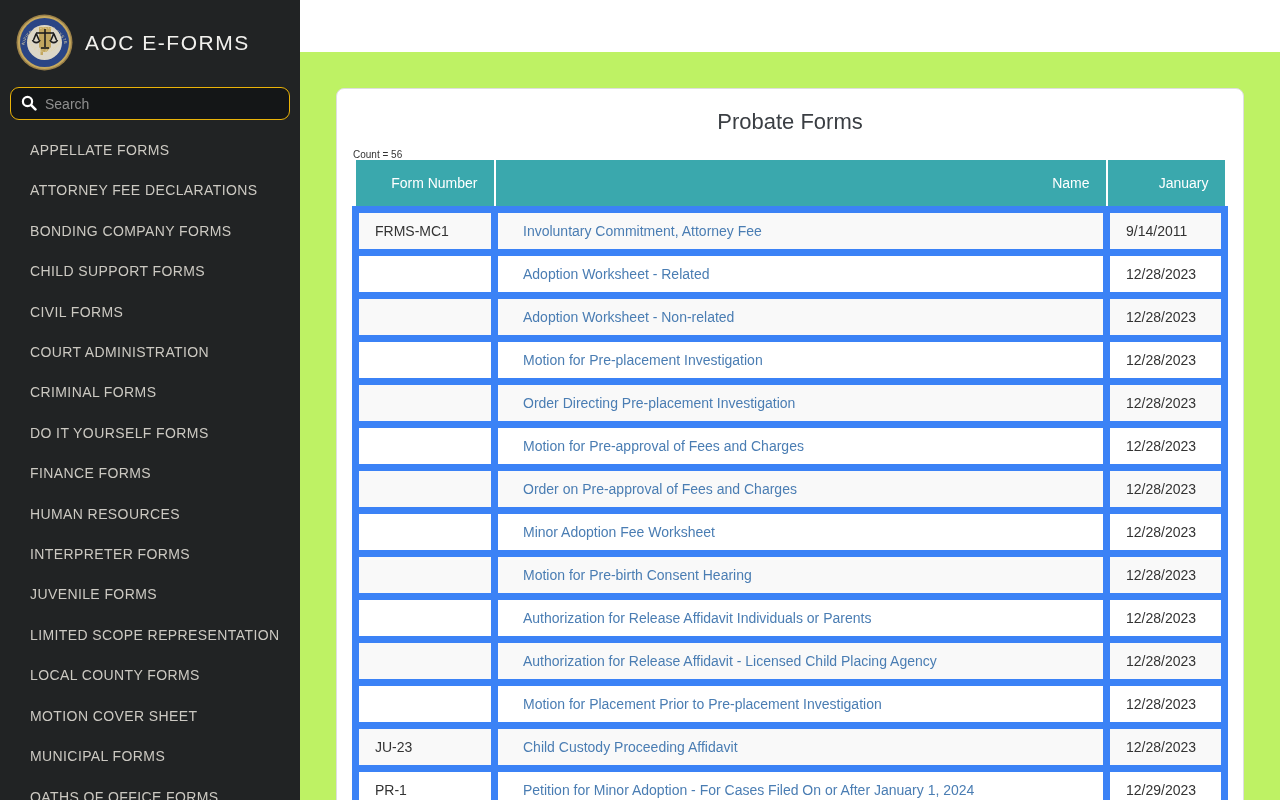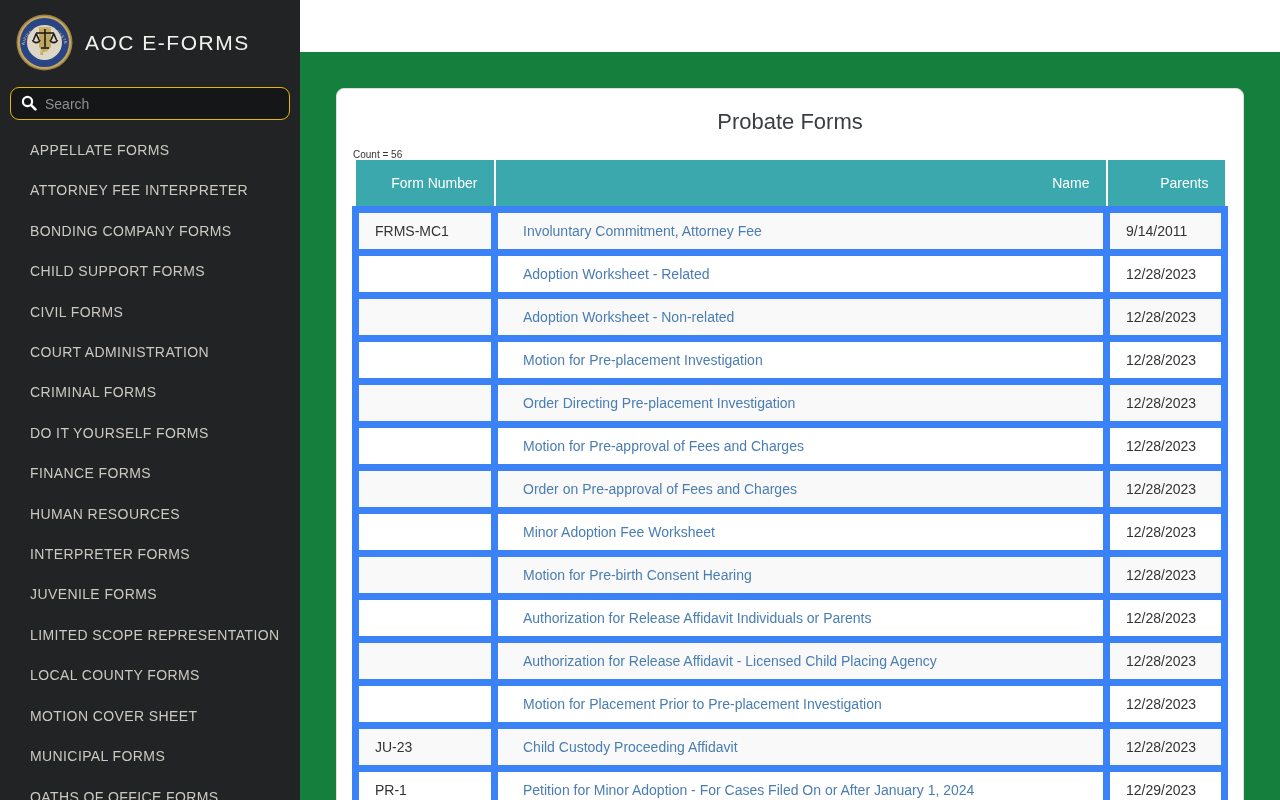--- a/index.html
+++ b/index.html
@@ -68,21 +68,21 @@
     line-height: 18.4px;
     cursor: pointer;
     white-space: nowrap;
   }
 
   
   .main {
     flex: 1;
     display: flex;
     flex-direction: column;
-    background: #15803d;
+    background: #bef264;
     height: 800px;
   }
   .topbar {
     height: 52px;
     background: #ffffff;
     flex-shrink: 0;
   }
   .content {
     flex: 1;
     padding: 36px 36px 0 36px;
@@ -179,21 +179,21 @@
   <div class="search-wrap">
     <svg class="search-icon" viewBox="0 0 16 16">
       <circle cx="6.5" cy="6.5" r="4.6" fill="none" stroke="#ffffff" stroke-width="2.2"></circle>
       <line x1="10.2" y1="10.2" x2="14.4" y2="14.4" stroke="#ffffff" stroke-width="2.6" stroke-linecap="round"></line>
     </svg>
     <input type="text" placeholder="Search" style="">
   </div>
 
   <ul class="nav-list">
       <li>APPELLATE FORMS</li>
-      <li>ATTORNEY FEE INTERPRETER</li>
+      <li>ATTORNEY FEE DECLARATIONS</li>
       <li>BONDING COMPANY FORMS</li>
       <li>CHILD SUPPORT FORMS</li>
       <li>CIVIL FORMS</li>
       <li>COURT ADMINISTRATION</li>
       <li>CRIMINAL FORMS</li>
       <li>DO IT YOURSELF FORMS</li>
       <li>FINANCE FORMS</li>
       <li>HUMAN RESOURCES</li>
       <li>INTERPRETER FORMS</li>
       <li>JUVENILE FORMS</li>
@@ -214,21 +214,21 @@
       <table class="forms">
         <colgroup>
             <col class="c-num">
             <col class="c-name">
             <col class="c-rev">
           </colgroup>
         <thead>
           <tr>
             <th>Form Number</th>
             <th>Name</th>
-            <th>Parents</th>
+            <th>January</th>
           </tr>
         </thead>
         <tbody>
             <tr>
               <td>FRMS-MC1</td>
               <td><a>Involuntary Commitment, Attorney Fee</a></td>
               <td>9/14/2011</td>
             </tr>
             <tr>
               <td></td>

